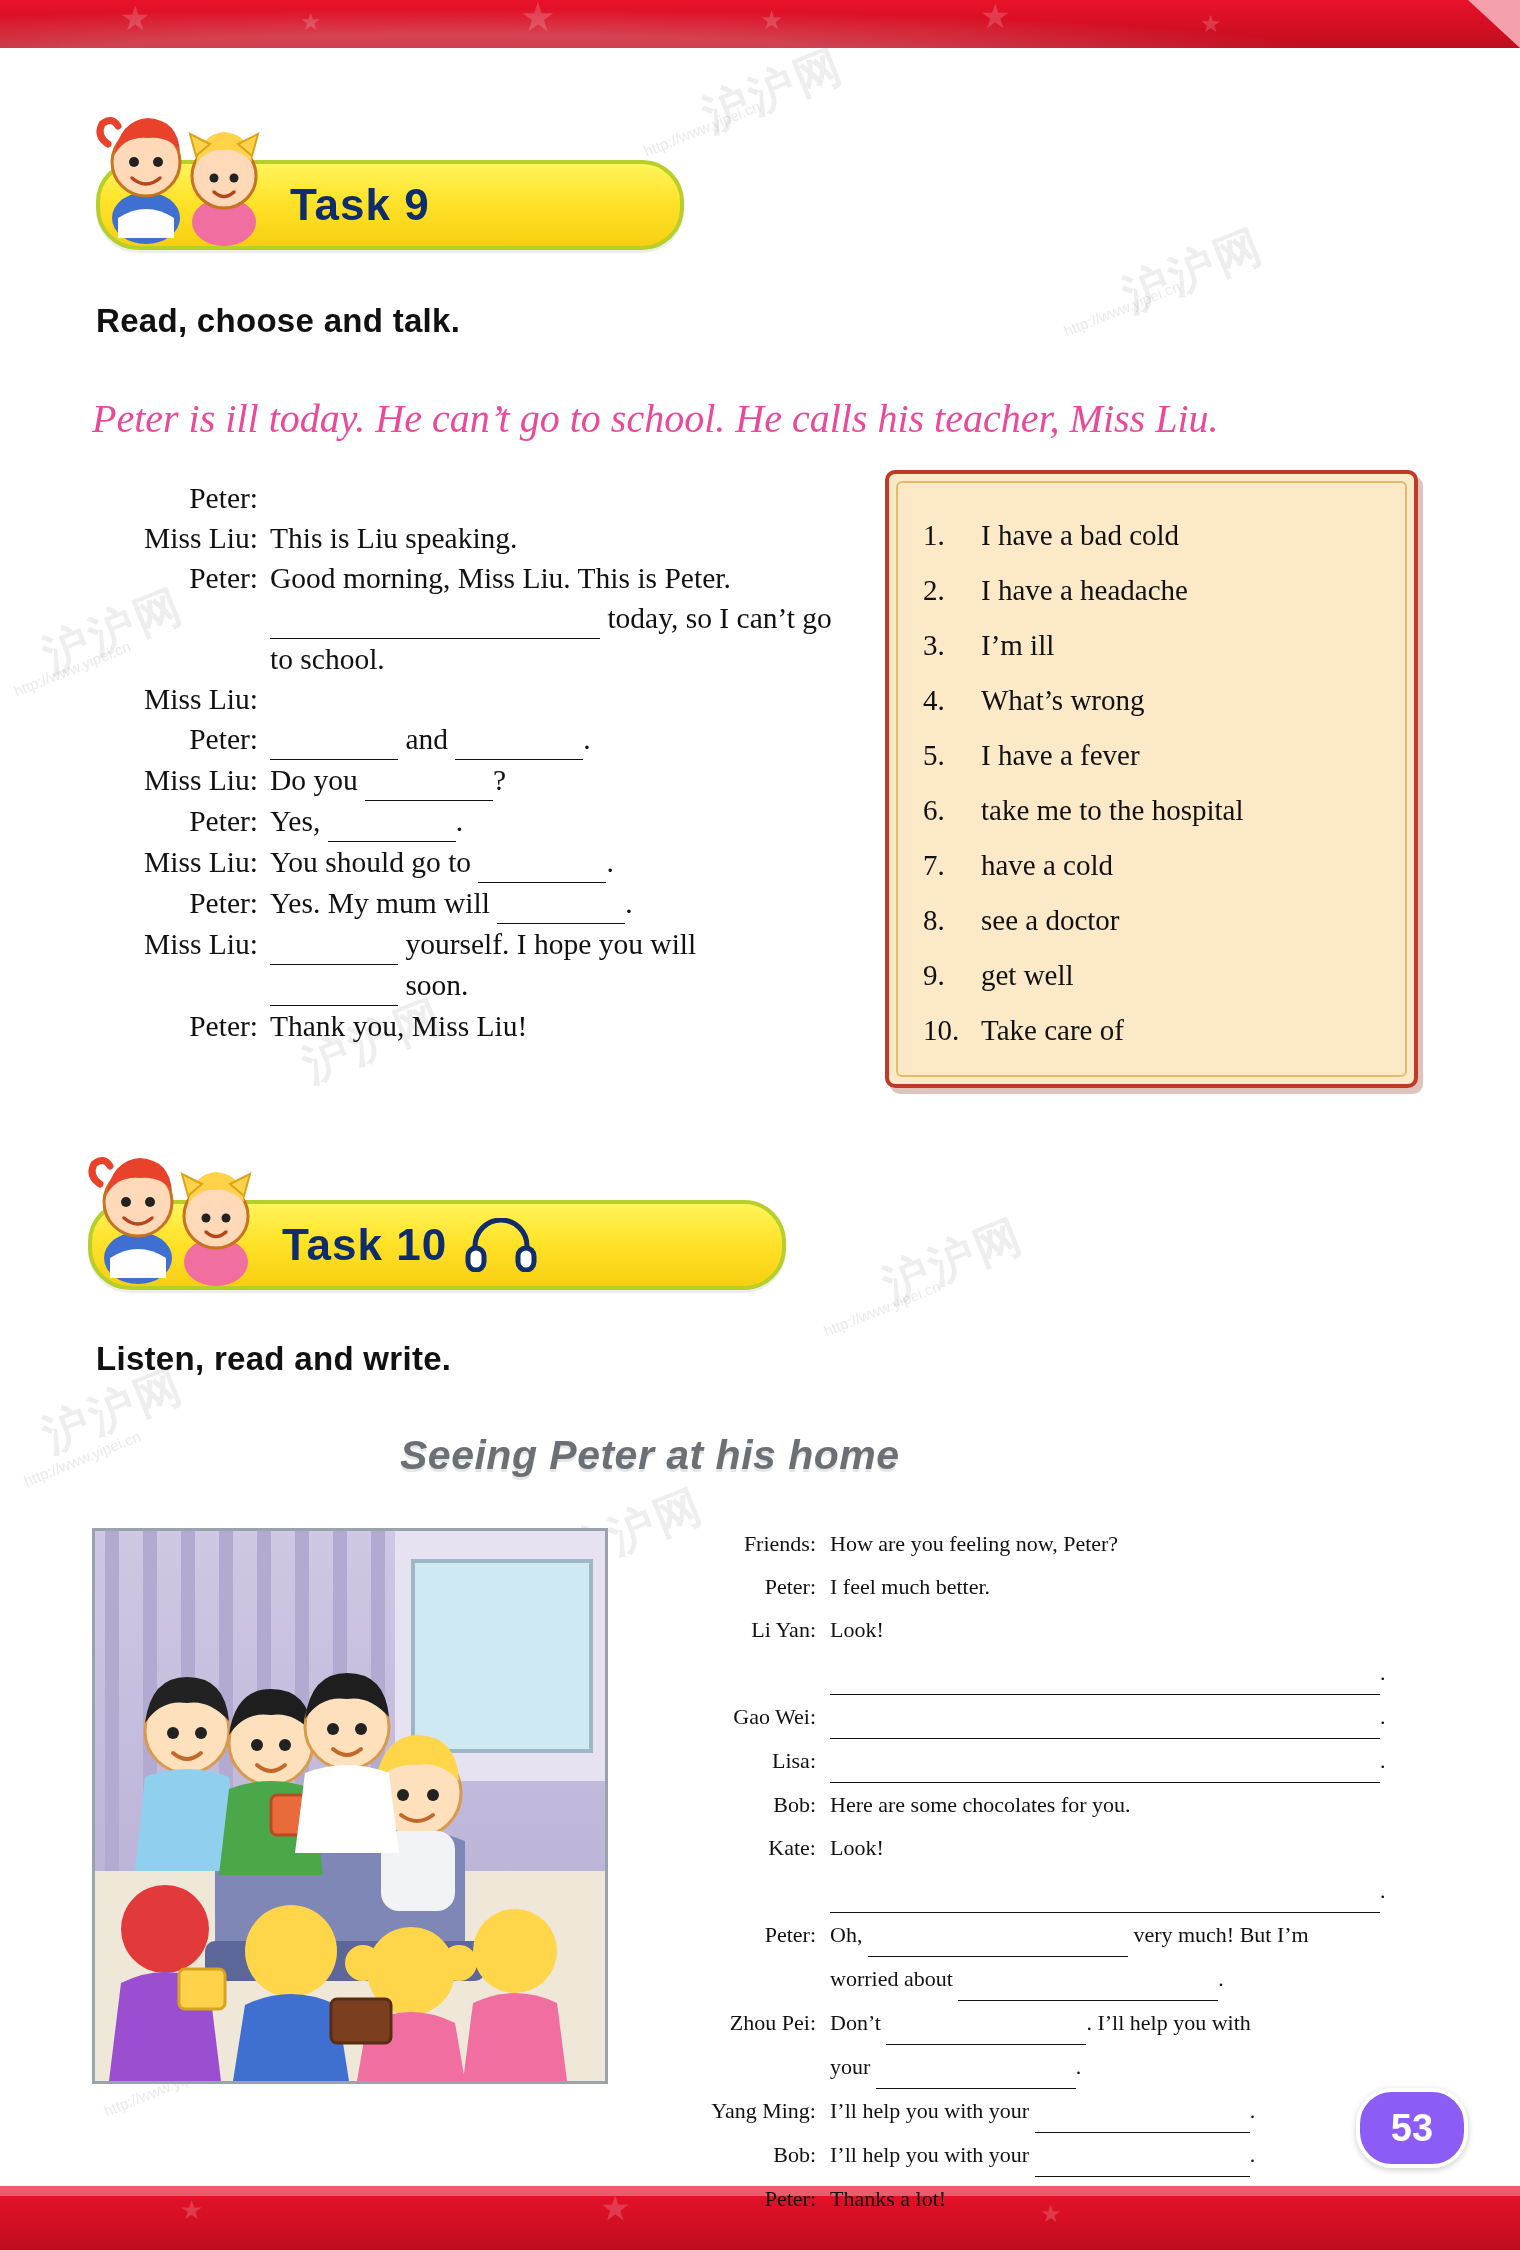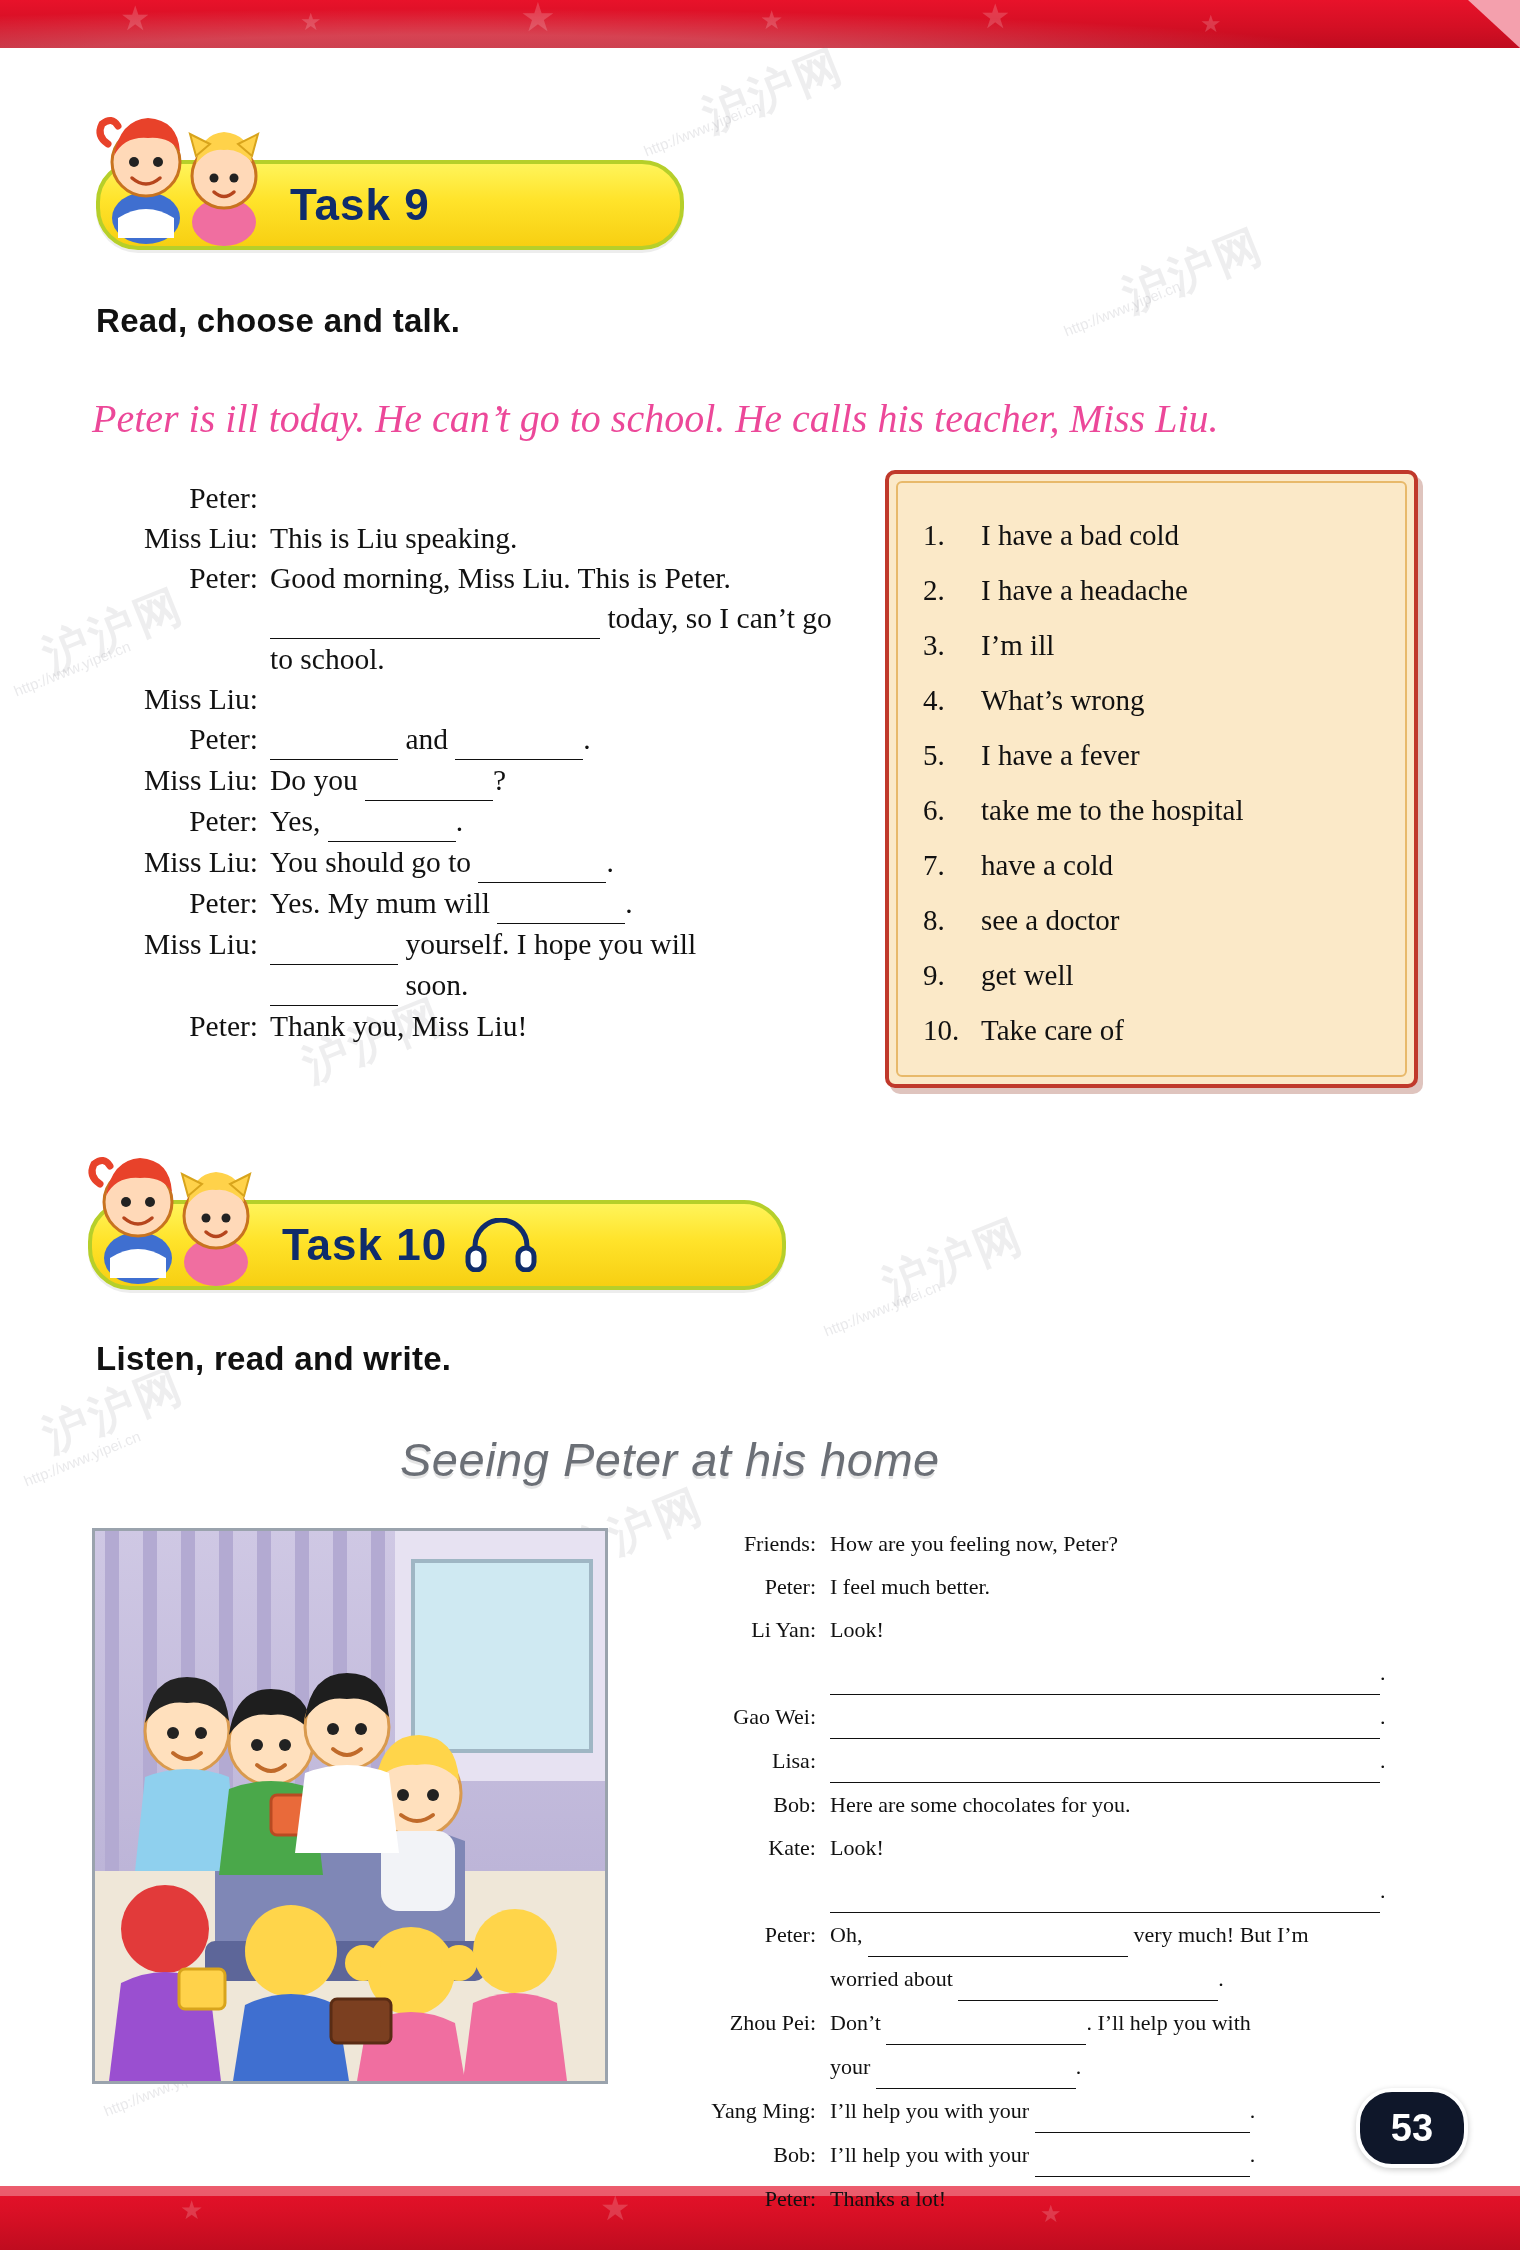--- a/index.html
+++ b/index.html
@@ -105,21 +105,21 @@
     list-style:none;margin:0;padding:34px 0 0 34px;
   }
   .bank li{
     font-size:29px;line-height:55px;color:#111;display:flex;
   }
   .bank li .num{width:58px;flex:none;}
 
   
   .song-title{
     position:absolute;font-family:"Liberation Sans",sans-serif;
-    font-weight:normal;font-style:italic;font-size:47px;letter-spacing:.5px;
+    font-weight:bold;font-style:italic;font-size:41px;letter-spacing:.5px;
     color:#6b6f76;
     -webkit-text-stroke:7px #ffffff;
     paint-order:stroke fill;
     text-shadow:0 3px 0 rgba(0,0,0,.10);
     text-align:center;
   }
   .song-title .inner{
     position:relative;
   }
   .picture{
@@ -132,21 +132,21 @@
   .dlg2 .row{display:flex;align-items:baseline;}
   .dlg2 .spk{width:196px;text-align:right;padding-right:14px;flex:none;}
   .dlg2 .txt{flex:1;}
   .dlg2 .bl.full{width:550px;}
   .dlg2 .bl.w4{width:260px;}
   .dlg2 .bl.w5{width:200px;}
   .dlg2 .bl.w6{width:215px;}
 
   .pagenum{
     position:absolute;right:52px;bottom:82px;width:104px;height:72px;
-    background:#0f172a;border-radius:36px;border:4px solid #ffffff;
+    background:#8b5cf6;border-radius:36px;border:4px solid #ffffff;
     color:#fff;font-family:"Liberation Sans",sans-serif;font-weight:bold;
     font-size:38px;display:flex;align-items:center;justify-content:center;
     box-shadow:0 2px 6px rgba(0,0,0,.2);
   }
 </style>
 </head>
 <body>
 
 <div class="page">
 

